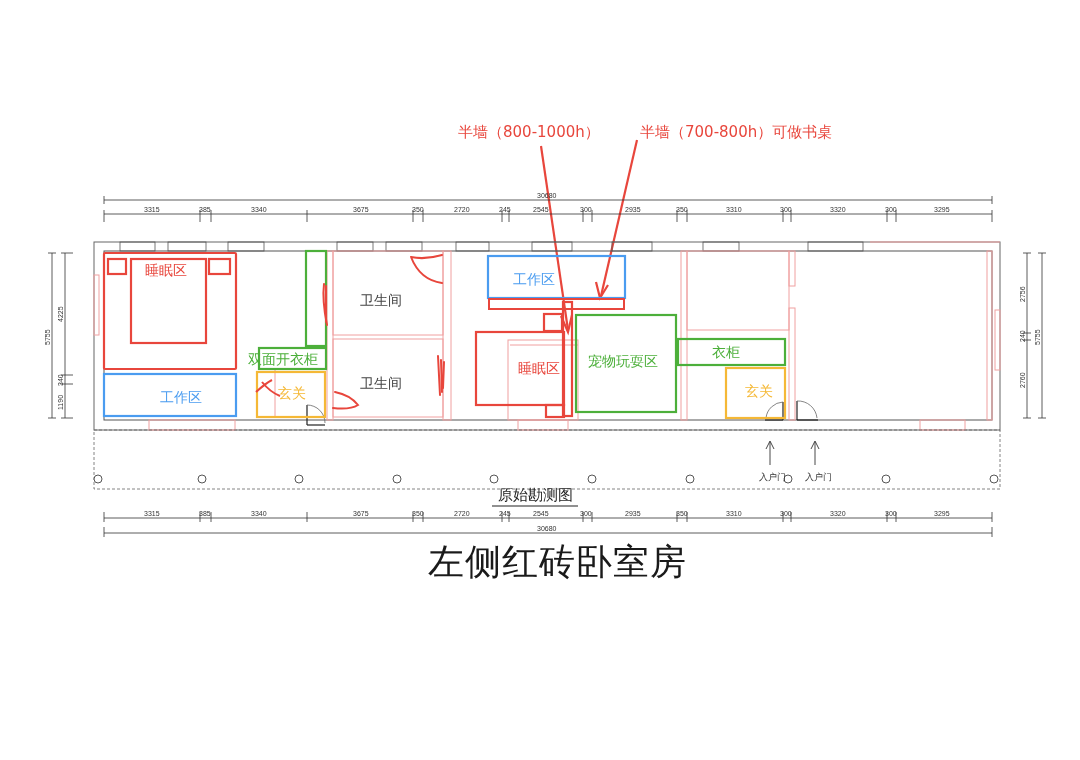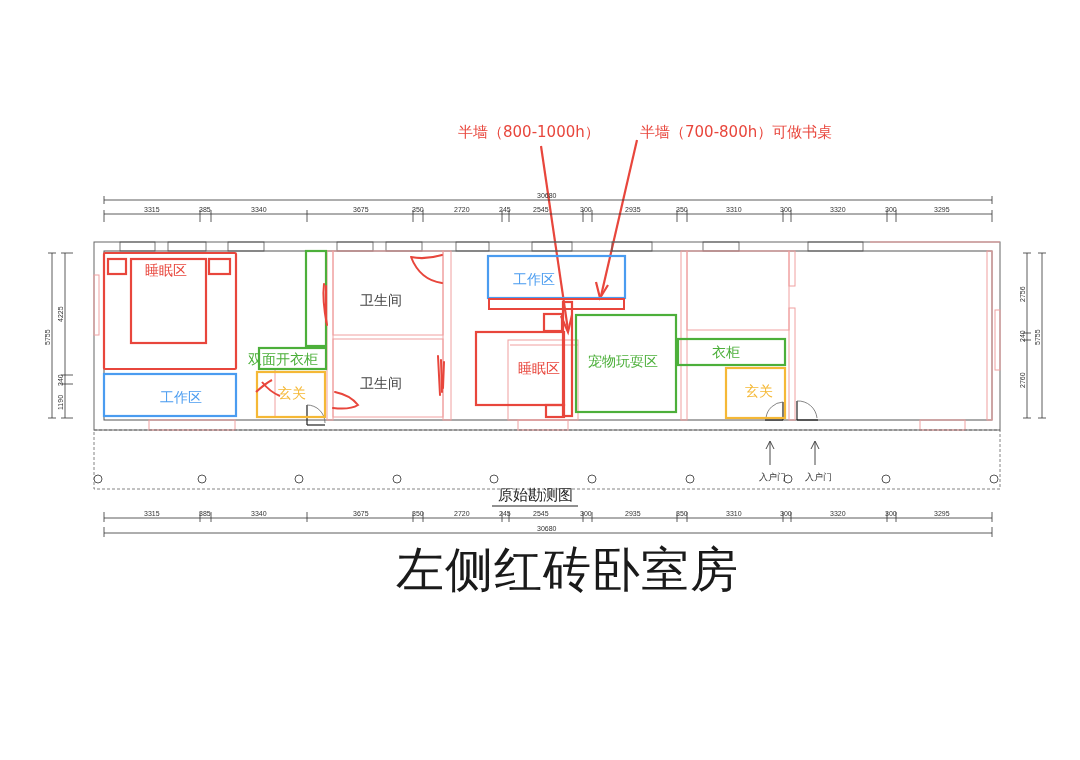--- a/index.html
+++ b/index.html
@@ -3,21 +3,21 @@
 <meta charset="utf-8">
 <style>
   html, body { margin:0; padding:0; background:#ffffff; }
   body { width:1080px; height:760px; position:relative; overflow:hidden; font-family:"DejaVu Sans", sans-serif; }
   #plan { position:absolute; left:0; top:0; width:1080px; height:760px; }
   .dim-txt { font-family:"Liberation Sans", sans-serif; font-size:7px; fill:#333; }
   .dim-txt-v { font-family:"Liberation Sans", sans-serif; font-size:7px; fill:#333; }
   .lbl { font-family:"DejaVu Sans", sans-serif; font-size:14px; }
   .note { font-family:"DejaVu Sans", sans-serif; font-size:15px; fill:#e8463c; }
   .sub-title { font-family:"DejaVu Serif", serif; font-size:15px; fill:#222; }
-  .main-title { position:absolute; left:396px; top:538px; font-family:"DejaVu Serif", serif; font-size:48px; color:#1a1a1a; letter-spacing:1px; }
+  .main-title { position:absolute; left:428px; top:538px; font-family:"DejaVu Serif", serif; font-size:36px; color:#1a1a1a; letter-spacing:1px; }
   .entry-txt { font-family:"DejaVu Serif", serif; font-size:9px; fill:#333; }
 </style>
 </head>
 <body>
 
 <svg id="plan" viewBox="0 0 1080 760" xmlns="http://www.w3.org/2000/svg">
 
   <text class="note" x="458" y="137">半墙（800-1000h）</text>
   <text class="note" x="640" y="137">半墙（700-800h）可做书桌</text>
 

